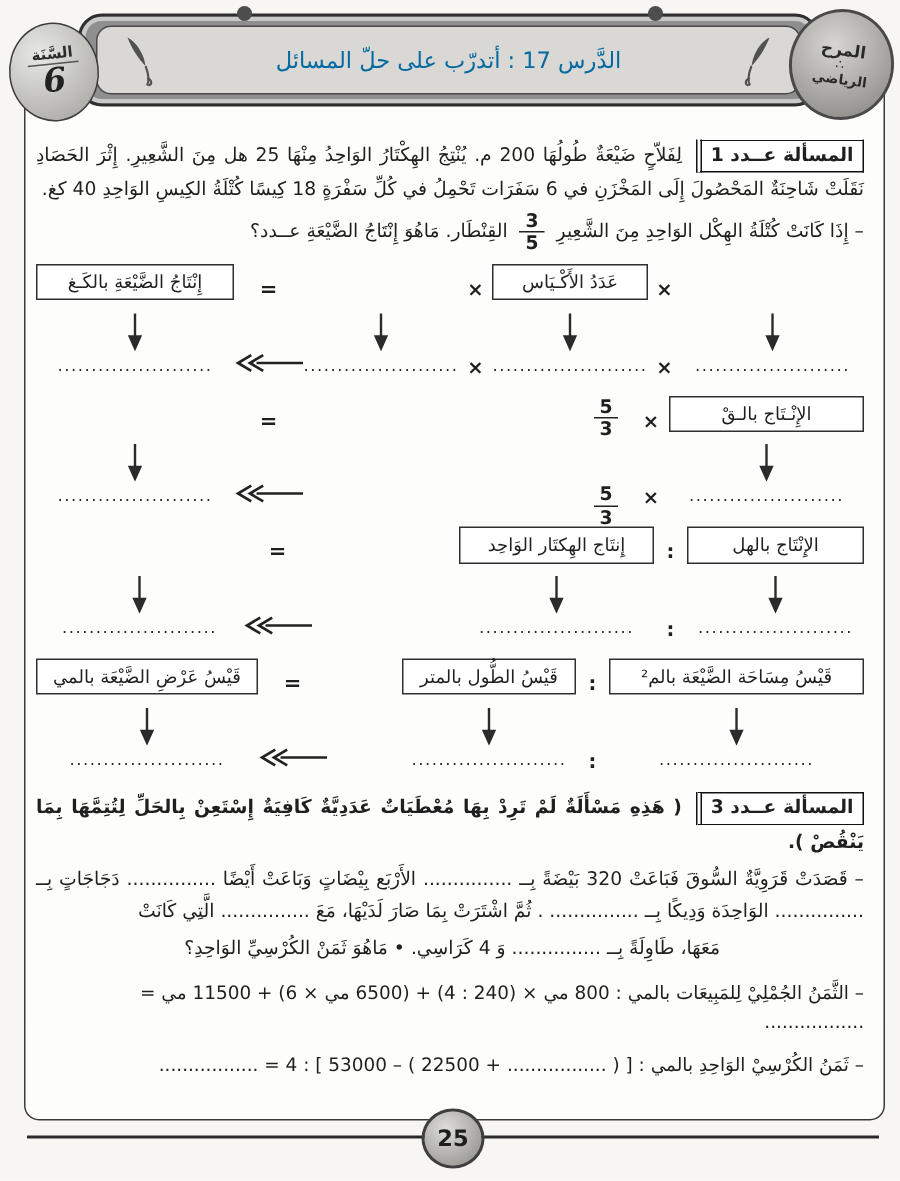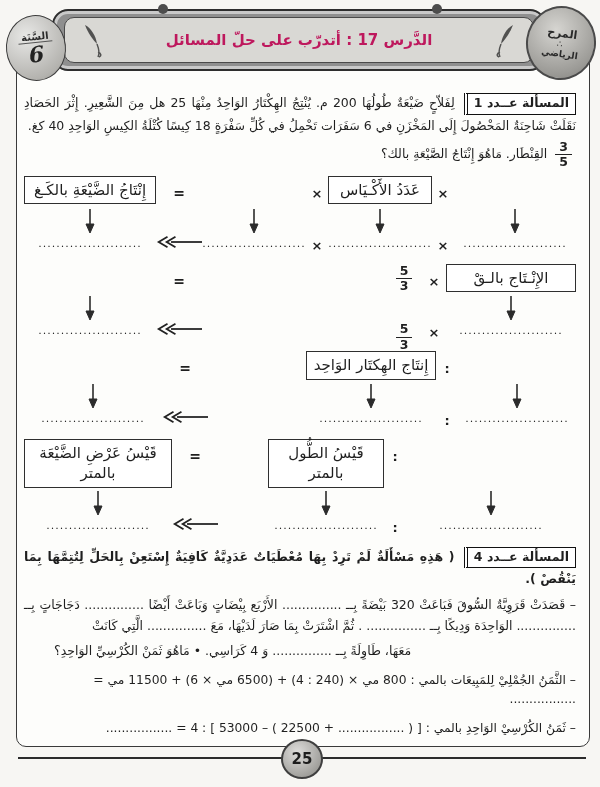--- a/index.html
+++ b/index.html
@@ -20,21 +20,21 @@
     position:absolute;left:52px;right:54px;top:9px;height:58px;
     background:#8f8f8f;border:2px solid #2e2e2e;border-radius:16px;
     box-shadow:inset 0 0 0 3px #c9c9c9;z-index:5;
   }
   .banner-inner{
     position:absolute;inset:6px 10px;background:#d9d8d4;
     border:1.2px solid #4a4a4a;border-radius:10px;
     display:flex;align-items:center;justify-content:center;
   }
   .lesson-title{
-    font-weight:bold;font-size:15px;color:#be185d;direction:rtl;
+    font-weight:normal;font-size:15px;color:#0369a1;direction:rtl;
     letter-spacing:.2px;
     text-align:right;
   }
   .quill{position:absolute;top:4px;width:26px;height:38px;opacity:.85}
   .quill.qr{right:14px}
   .quill.ql{left:14px;transform:scaleX(-1)}
   .dot-deco{position:absolute;width:10px;height:10px;border-radius:50%;background:#4d4d4d;z-index:6}
   .year-badge{
     position:absolute;left:6px;top:15px;width:58px;height:64px;border-radius:50%;
     background:radial-gradient(circle at 35% 30%,#e8e8e6,#b3b2ae 75%,#8f8e8a);
@@ -73,32 +73,32 @@
   .frac .fden{padding:0 4px}
   
   .diagram{margin-top:6px}
   .diag-row{direction:rtl;display:grid;grid-template-rows:auto 29px 16px;align-items:start;margin:6px 0 13px}
   .r1{grid-template-columns:122px 22px 104px 22px 104px 46px 132px}
   .r2{grid-template-columns:130px 24px 36px 1fr 46px 132px}
   .r3{grid-template-columns:118px 22px 130px 1fr 46px 138px}
   .r4{grid-template-columns:170px 22px 116px 1fr 46px 148px}
   .dbox{
     border:1.4px solid #2f2f2f;background:#fff;text-align:center;
-    font-size:15px;line-height:1.35;padding:3px 3px;align-self:start;
+    font-size:12px;line-height:1.35;padding:3px 3px;align-self:start;
   }
   .op{font-size:13px;font-weight:bold;text-align:center;padding-top:7px}
   .op-b{font-size:13px;font-weight:bold;text-align:center;padding-top:0}
   .eq{font-size:14px;font-weight:bold;text-align:center;padding-top:6px}
   .cell-arrow{display:flex;justify-content:center;align-items:flex-start;padding-top:2px}
   .blank{font-size:11px;letter-spacing:1px;text-align:center;color:#2a2a2a;white-space:nowrap;overflow:hidden}
   .larr-cell{display:flex;justify-content:center;align-items:center}
   svg.darr line,svg.darr polygon{stroke:#2b2b2b}
   
   .p2-start{margin-top:8px}
-  .p2-center{margin:2px 96px 0 30px;text-align:left}
+  .p2-center{margin:2px 96px 0 30px;text-align:right}
   .calc{margin-top:10px;font-size:12.3px;line-height:1.55;text-align:right}
   
   .footer-line{position:absolute;left:18px;right:14px;top:757px;border-top:2px solid #2b2b2b}
   .page-badge{
     position:absolute;left:281px;top:739px;width:38px;height:36px;border-radius:50%;
     background:radial-gradient(circle at 38% 32%,#dedddb,#a3a29e 70%,#86857f);
     border:2px solid #3f3f3f;display:flex;align-items:center;justify-content:center;
     font-weight:bold;font-size:15px;color:#1d1d1d;z-index:3;
   }
 </style>
@@ -132,25 +132,26 @@
   <span class="stamp-bottom">الرياضي</span>
 </div>
 
 <main>
 
   <p>
     <span class="badge">المسألة عــدد 1</span>
     <span>لِفَلاّحٍ ضَيْعَةٌ طُولُهَا 200 م. يُنْتِجُ الهِكْتَارُ الوَاحِدُ مِنْهَا 25 هل مِنَ الشَّعِيرِ. إِثْرَ الحَصَادِ نَقَلَتْ شَاحِنَةٌ المَحْصُولَ إِلَى المَخْزَنِ في 6 سَفَرَات تَحْمِلُ في كُلِّ سَفْرَةٍ 18 كِيسًا كُتْلَةُ الكِيسِ الوَاحِدِ 40 كغ.</span>
   </p>
   <p class="cond-line">
+    <span>– إِذَا كَانَتْ كُتْلَةُ الهِكْل الوَاحِدِ مِنَ الشَّعِيرِ</span>
     <span class="frac">
       <span class="fnum">3</span>
       <span class="fden">5</span>
     </span>
-    <span>القِنْطَار. مَاهُوَ إِنْتَاجُ الضَّيْعَةِ بالك؟</span>
+    <span>القِنْطَار. مَاهُوَ إِنْتَاجُ الضَّيْعَةِ عــدد؟</span>
   </p>
 
   <div class="diagram">
 
     <div class="diag-row r1">
       <div class="op" style="grid-area:1/2">×</div>
       <div class="dbox" style="grid-area:1/3">عَدَدُ الأَكْـيَاس</div>
       <div class="op" style="grid-area:1/4">×</div>
       <div class="eq" style="grid-area:1/6">=</div>
       <div class="dbox" style="grid-area:1/7">إِنْتَاجُ الضَّيْعَةِ بالكَـغ</div>
@@ -223,20 +224,21 @@
           <svg width="52" height="14" viewBox="0 0 52 14" fill="none">
             <line x1="17" y1="7" x2="52" y2="7" stroke="#222" stroke-width="2"></line>
             <polyline points="13,1 3,7 13,13" stroke="#222" stroke-width="2"></polyline>
             <polyline points="22,1 12,7 22,13" stroke="#222" stroke-width="2"></polyline>
           </svg>
         </div>
       <div class="blank" style="grid-area:3/6">.......................</div>
     </div>
 
     <div class="diag-row r3">
+      <div class="dbox" style="grid-area:1/1">الإِنْتَاج بالهل</div>
       <div class="op" style="grid-area:1/2">:</div>
       <div class="dbox" style="grid-area:1/3">إِنتَاج الهِكتَار الوَاحِد</div>
       <div class="eq" style="grid-area:1/5">=</div>
       <div class="cell-arrow" style="grid-area:2/1">
           <svg class="darr" width="12" height="26">
             <line x1="6" y1="1" x2="6" y2="17" stroke-width="1.6"></line>
             <polygon points="2,16 10,16 6,25" fill="#2b2b2b"></polygon>
           </svg>
         </div>
       <div class="cell-arrow" style="grid-area:2/3">
@@ -258,24 +260,25 @@
           <svg width="52" height="14" viewBox="0 0 52 14" fill="none">
             <line x1="17" y1="7" x2="52" y2="7" stroke="#222" stroke-width="2"></line>
             <polyline points="13,1 3,7 13,13" stroke="#222" stroke-width="2"></polyline>
             <polyline points="22,1 12,7 22,13" stroke="#222" stroke-width="2"></polyline>
           </svg>
         </div>
       <div class="blank" style="grid-area:3/6">.......................</div>
     </div>
 
     <div class="diag-row r4">
+      <div class="dbox" style="grid-area:1/1">قَيْسُ مِسَاحَة الضَّيْعَة بالم²</div>
       <div class="op" style="grid-area:1/2">:</div>
       <div class="dbox" style="grid-area:1/3">قَيْسُ الطُّول بالمتر</div>
       <div class="eq" style="grid-area:1/5">=</div>
-      <div class="dbox" style="grid-area:1/6">قَيْسُ عَرْضِ الضَّيْعَة بالمتر</div>
+      <div class="dbox" style="grid-area:1/6">قَيْسُ عَرْضِ الضَّيْعَة بالمي</div>
       <div class="cell-arrow" style="grid-area:2/1">
           <svg class="darr" width="12" height="26">
             <line x1="6" y1="1" x2="6" y2="17" stroke-width="1.6"></line>
             <polygon points="2,16 10,16 6,25" fill="#2b2b2b"></polygon>
           </svg>
         </div>
       <div class="cell-arrow" style="grid-area:2/3">
           <svg class="darr" width="12" height="26">
             <line x1="6" y1="1" x2="6" y2="17" stroke-width="1.6"></line>
             <polygon points="2,16 10,16 6,25" fill="#2b2b2b"></polygon>
@@ -295,21 +298,21 @@
             <line x1="17" y1="7" x2="52" y2="7" stroke="#222" stroke-width="2"></line>
             <polyline points="13,1 3,7 13,13" stroke="#222" stroke-width="2"></polyline>
             <polyline points="22,1 12,7 22,13" stroke="#222" stroke-width="2"></polyline>
           </svg>
         </div>
       <div class="blank" style="grid-area:3/6">.......................</div>
     </div>
   </div>
 
   <p class="p2-start">
-    <span class="badge">المسألة عــدد 4</span>
+    <span class="badge">المسألة عــدد 3</span>
     <span style="font-weight:bold">( هَذِهِ مَسْأَلَةٌ لَمْ تَرِدْ بِهَا مُعْطَيَاتٌ عَدَدِيَّةٌ كَافِيَةٌ إِسْتَعِنْ بِالحَلِّ لِتُتِمَّهَا بِمَا يَنْقُصْ ).</span>
   </p>
   <p>– قَصَدَتْ قَرَوِيَّةٌ السُّوقَ فَبَاعَتْ 320 بَيْضَةً بِــ ............... الأَرْبَع بِيْضَاتٍ وَبَاعَتْ أَيْضًا ............... دَجَاجَاتٍ بِــ ............... الوَاحِدَة وَدِيكًا بِــ ............... . ثُمَّ اشْتَرَتْ بِمَا صَارَ لَدَيْهَا، مَعَ ............... الَّتِي كَانَتْ</p>
   <p class="p2-center">مَعَهَا، طَاوِلَةً بِــ ............... وَ 4 كَرَاسِي. • مَاهُوَ ثَمَنْ الكُرْسِيِّ الوَاحِدِ؟</p>
   <p class="calc">– الثَّمَنُ الجُمْلِيْ لِلمَبِيعَات بالمي : 800 مي × (240 : 4) + (6500 مي × 6) + 11500 مي = .................</p>
   <p class="calc">– ثَمَنُ الكُرْسِيْ الوَاحِدِ بالمي : [ ( ................. + 22500 ) – 53000 ] : 4 = .................</p>
 
 </main>
 
 <div class="footer-line"></div>

